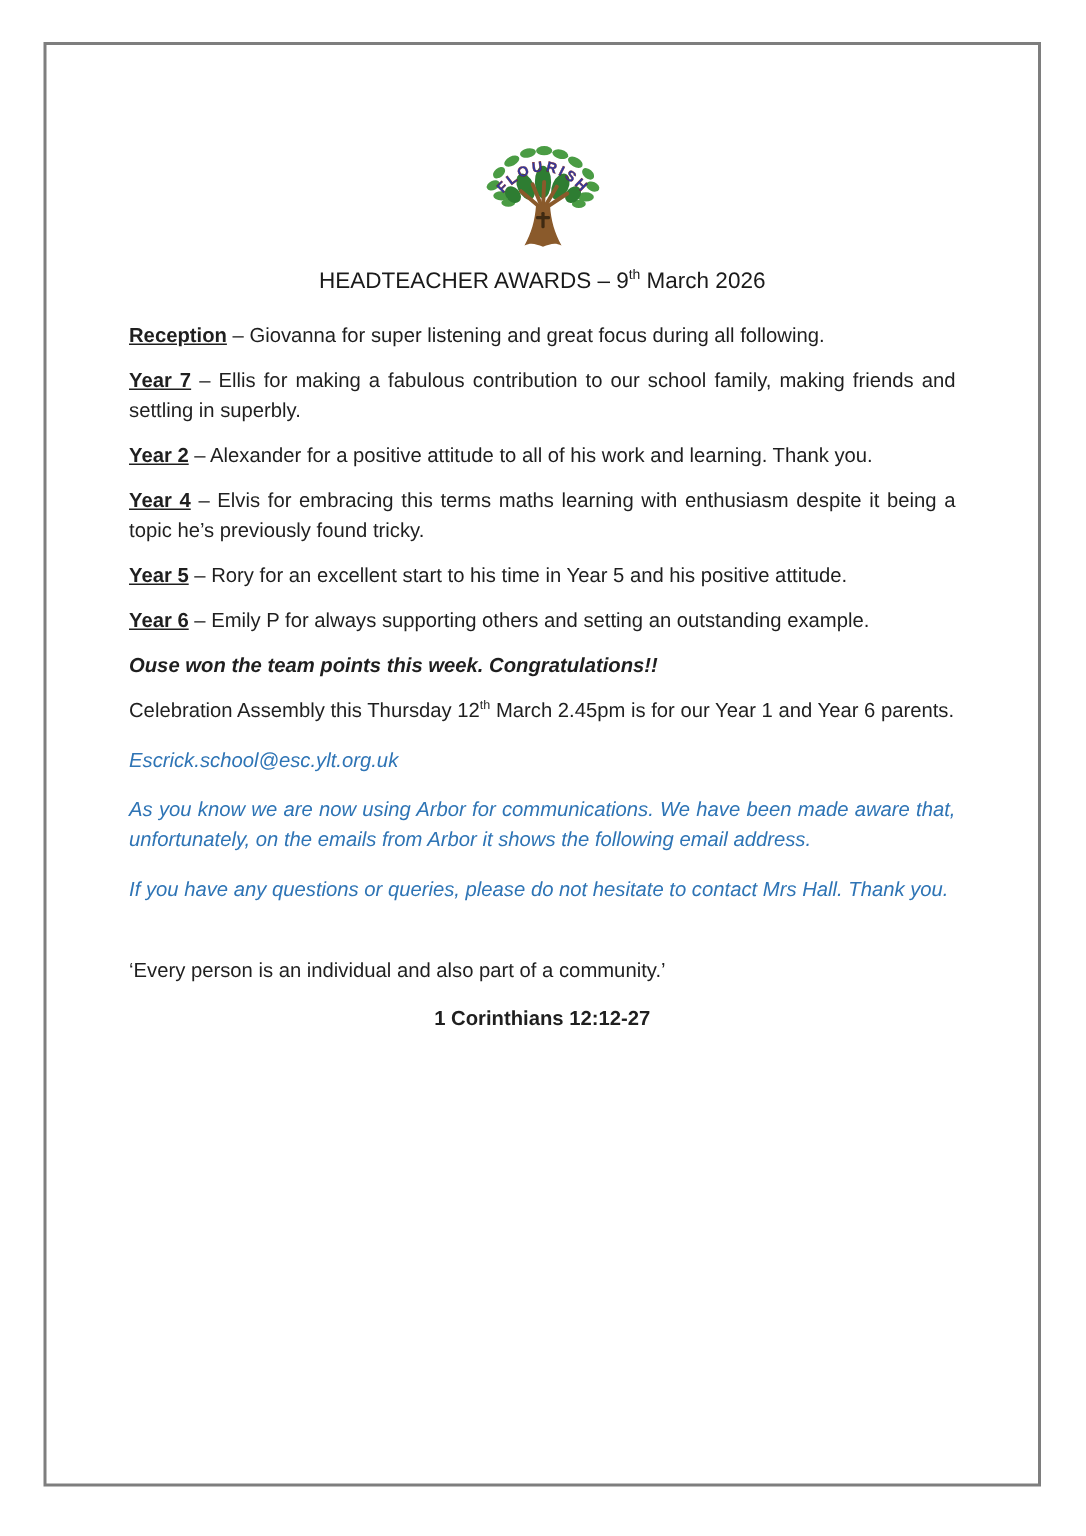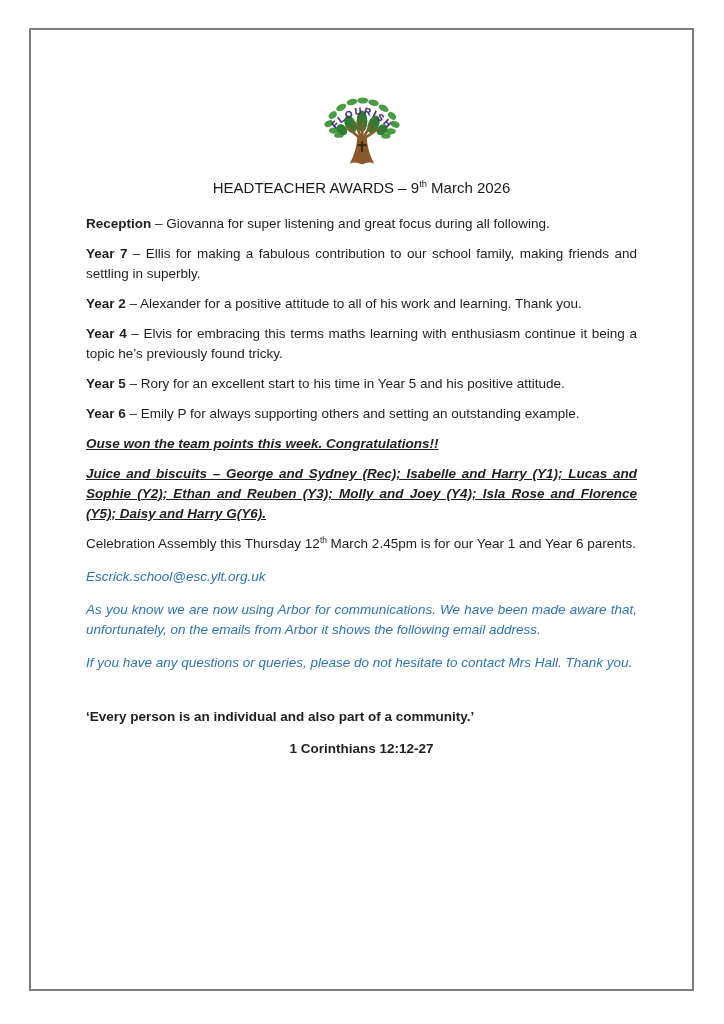--- a/index.html
+++ b/index.html
@@ -44,38 +44,37 @@
     margin: 12px 0 16px 0;
     line-height: 20px;
   }
   p.para {
     font-size: 13.5px;
     line-height: 20px;
     color: #1f1f1f;
     margin: 0 0 10px 0;
     text-align: justify;
   }
-  p.para strong { font-weight: bold; }
+  p.para strong { font-weight: bold; text-decoration: underline; }
   .bold-italic {
     font-weight: bold;
     font-style: italic;
-    text-decoration: underline;
   }
   .blue {
     font-style: italic;
     margin: 13px 0 10px 0 !important;
   }
   sup {
     font-size: 0.62em;
     vertical-align: super;
     line-height: 0;
   }
   .quote-line {
     text-align: center;
-    font-weight: bold;
+    font-weight: normal;
     margin-top: 34px !important;
   }
   .reference-line {
     text-align: center !important;
     margin-top: 12px !important;
     font-weight: bold;
   }
 </style>
 </head>
 <body>
@@ -136,29 +135,28 @@
 
     <h1 class="doc-title"><span>HEADTEACHER AWARDS – 9</span><sup>th</sup><span> March 2026</span></h1>
 
     <p class="para"><strong>Reception</strong><span> – Giovanna for super listening and great focus during all following.</span></p>
 
     <p class="para"><strong>Year 7</strong><span> – Ellis for making a fabulous contribution to our school family, making friends and settling in superbly.</span></p>
 
     <p class="para"><strong>Year 2</strong><span> – Alexander for a positive attitude to all of his work and learning. Thank you.</span></p>
 
 
-    <p class="para"><strong>Year 4</strong><span> – Elvis for embracing this terms maths learning with enthusiasm continue it being a topic he’s previously found tricky.</span></p>
+    <p class="para"><strong>Year 4</strong><span> – Elvis for embracing this terms maths learning with enthusiasm despite it being a topic he’s previously found tricky.</span></p>
 
     <p class="para"><strong>Year 5</strong><span> – Rory for an excellent start to his time in Year 5 and his positive attitude.</span></p>
 
     <p class="para"><strong>Year 6</strong><span> – Emily P for always supporting others and setting an outstanding example.</span></p>
 
     <p class="para bold-italic">Ouse won the team points this week. Congratulations!!</p>
 
-    <p class="para bold-italic">Juice and biscuits – George and Sydney (Rec); Isabelle and Harry (Y1); Lucas and Sophie (Y2); Ethan and Reuben (Y3); Molly and Joey (Y4); Isla Rose and Florence (Y5); Daisy and Harry G(Y6).</p>
 
     <p class="para"><span>Celebration Assembly this Thursday 12</span><sup>th</sup><span> March 2.45pm is for our Year 1 and Year 6 parents.</span></p>
 
     <p class="para blue" style="color: rgb(46, 116, 181);">Escrick.school@esc.ylt.org.uk</p>
 
     <p class="para blue" style="color: rgb(46, 116, 181);">As you know we are now using Arbor for communications. We have been made aware that, unfortunately, on the emails from Arbor it shows the following email address.</p>
 
 
     <p class="para blue" style="color: rgb(46, 116, 181);">If you have any questions or queries, please do not hesitate to contact Mrs Hall. Thank you.</p>
 

